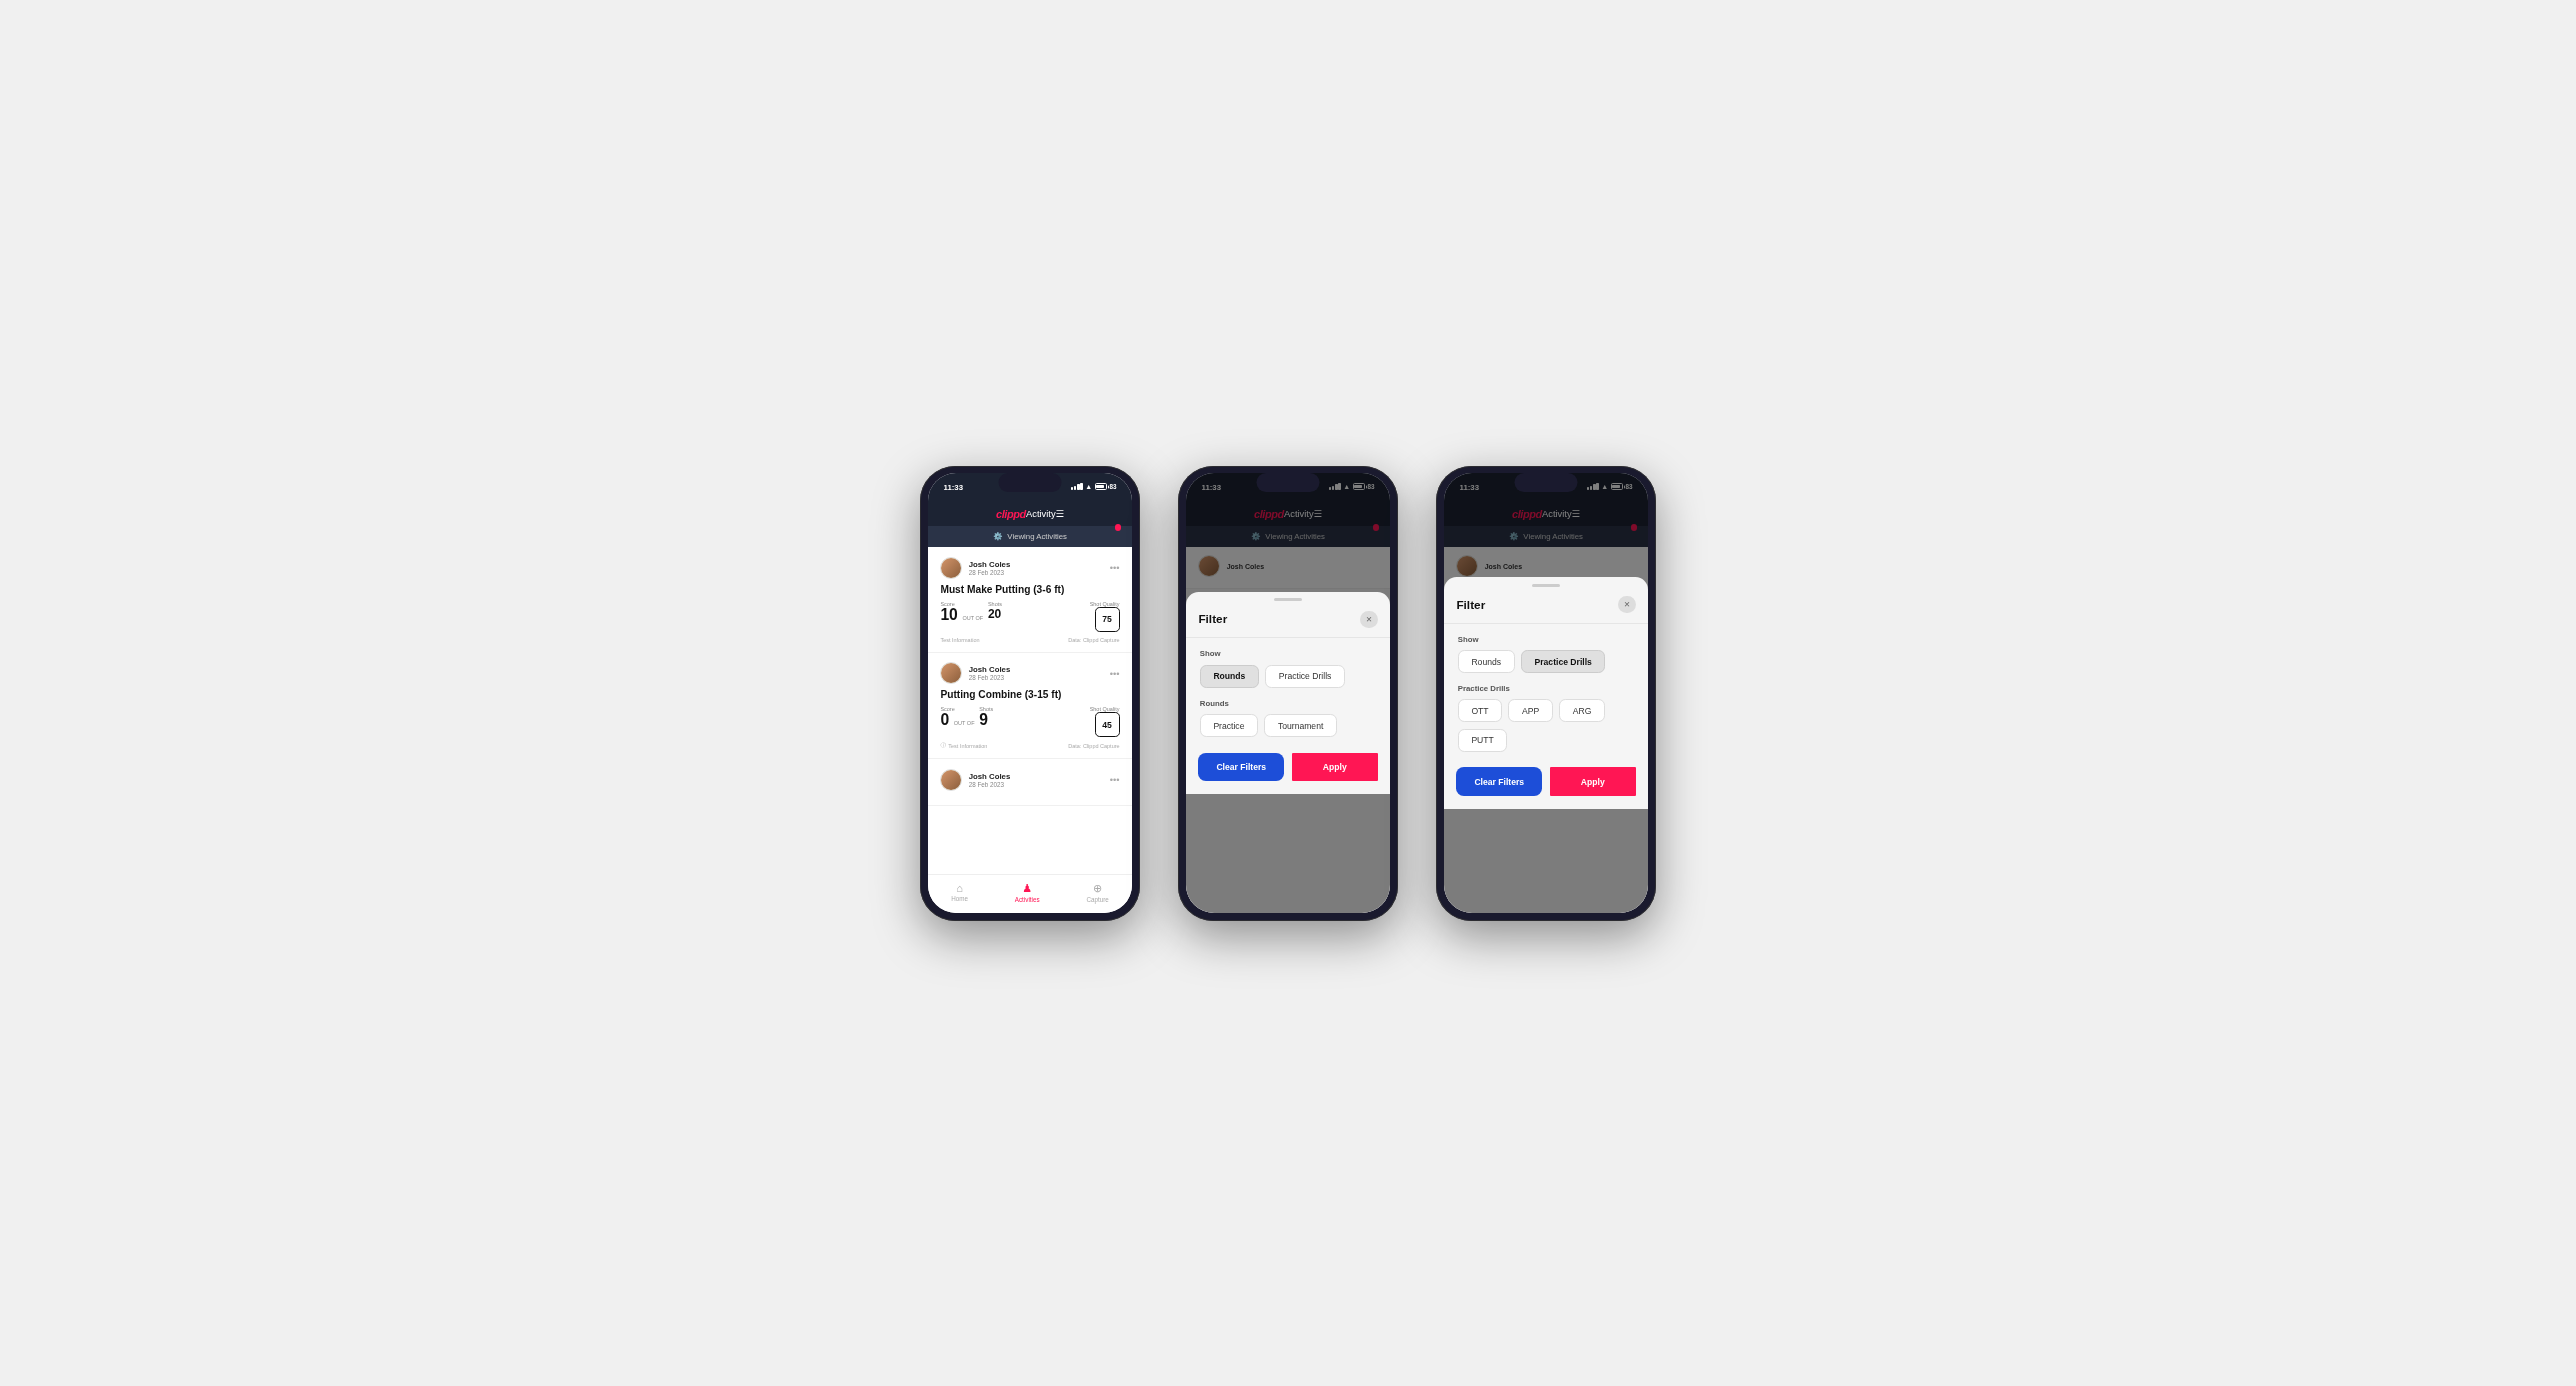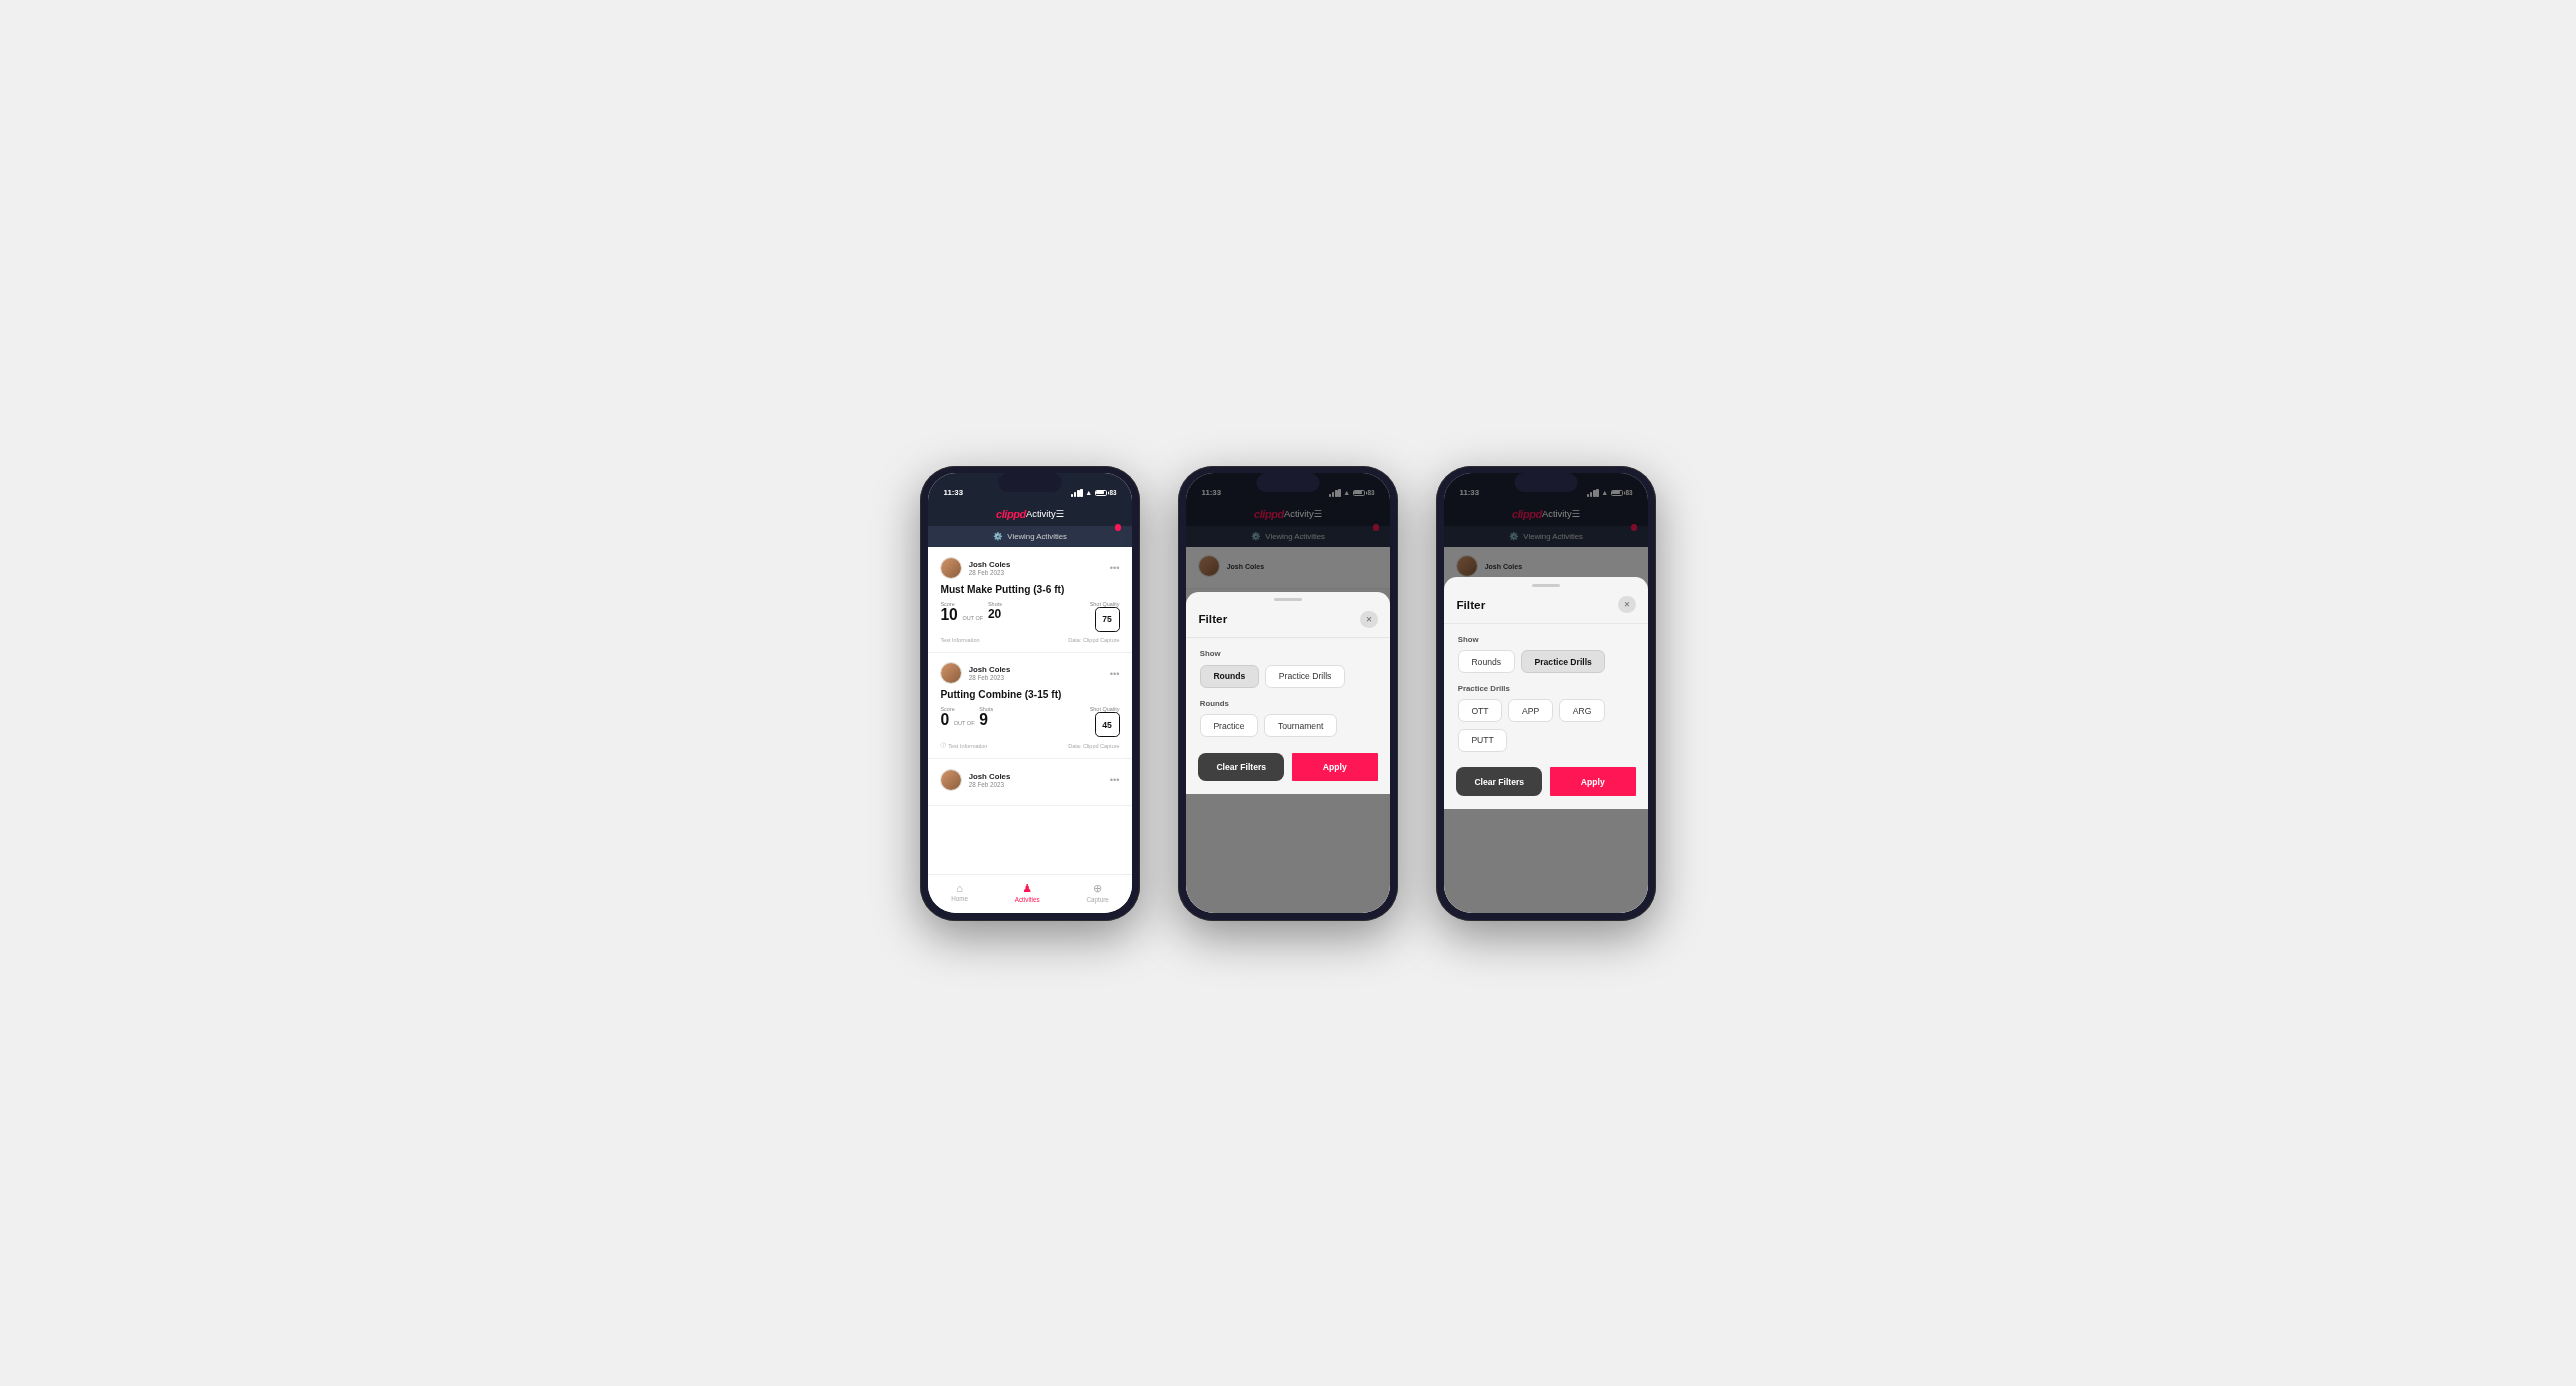--- a/index.html
+++ b/index.html
@@ -49,21 +49,21 @@
       background: #1a1a2e;
       border-radius: 9.4px;
       z-index: 100;
     }
 
     
     .status-bar {
       background: #1c2333;
       display: flex;
       justify-content: space-between;
-      align-items: flex-end;
+      align-items: flex-start;
       padding: 9.4px 15.7px 4.7px;
       color: #fff;
       font-size: 7px;
       font-weight: 600;
       flex-shrink: 0;
       min-height: 28px;
     }
     .status-time { font-size: 7.8px; font-weight: 700; }
     .status-icons { display: flex; gap: 2.4px; align-items: center; font-size: 6.3px; }
     .signal-bars {
@@ -293,21 +293,21 @@
       font-weight: 600;
     }
     .sheet-actions {
       display: flex;
       gap: 7.8px;
       padding: 15.7px 12.6px 0;
     }
     .btn-clear {
       flex: 1;
       padding: 9.4px;
-      background: #404040;
+      background: #1d4ed8;
       color: #fff;
       border: none;
       border-radius: 7.8px;
       font-size: 8.6px;
       font-weight: 600;
       cursor: pointer;
     }
     .btn-apply {
       flex: 1;
       padding: 9.4px;

